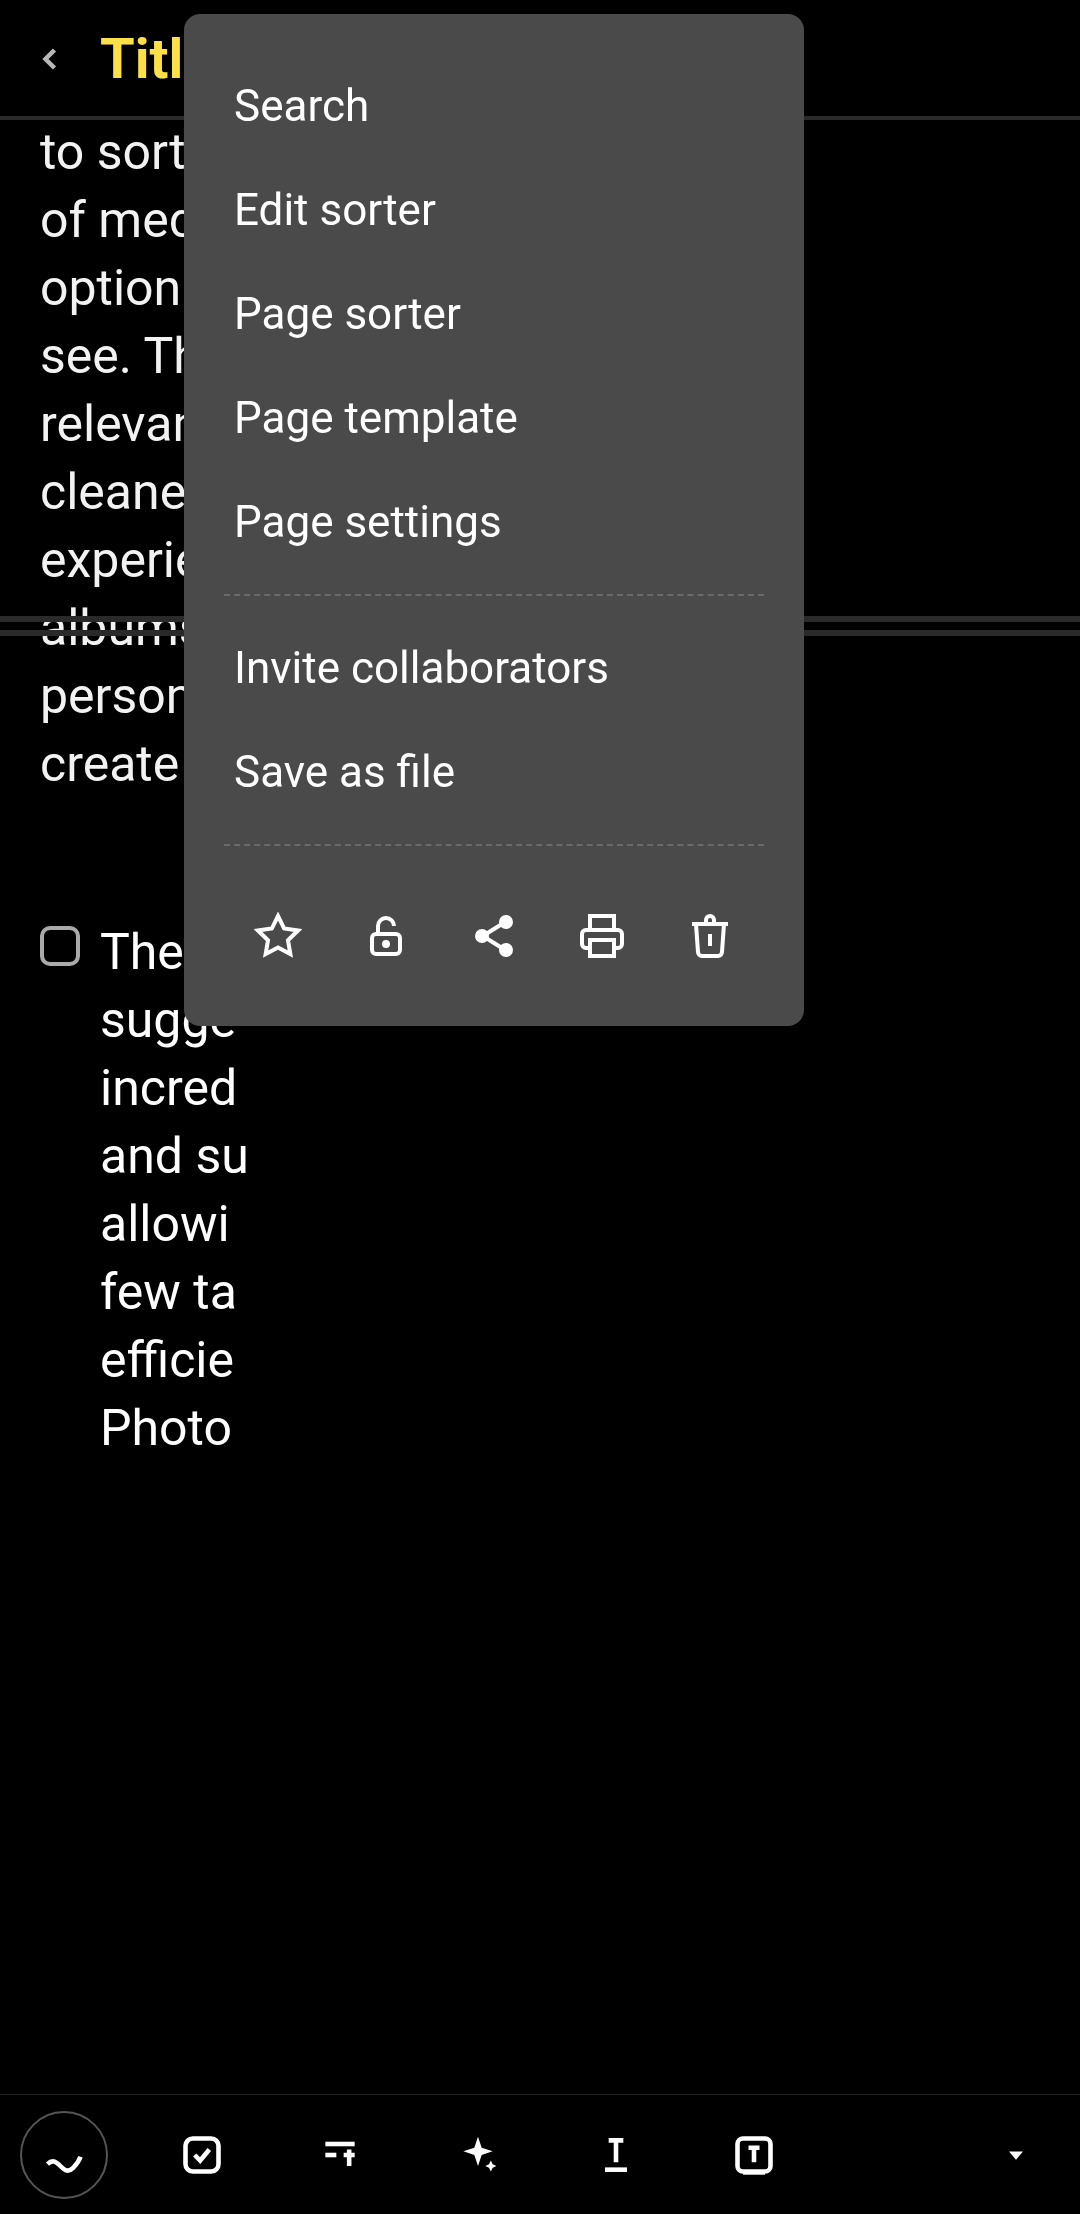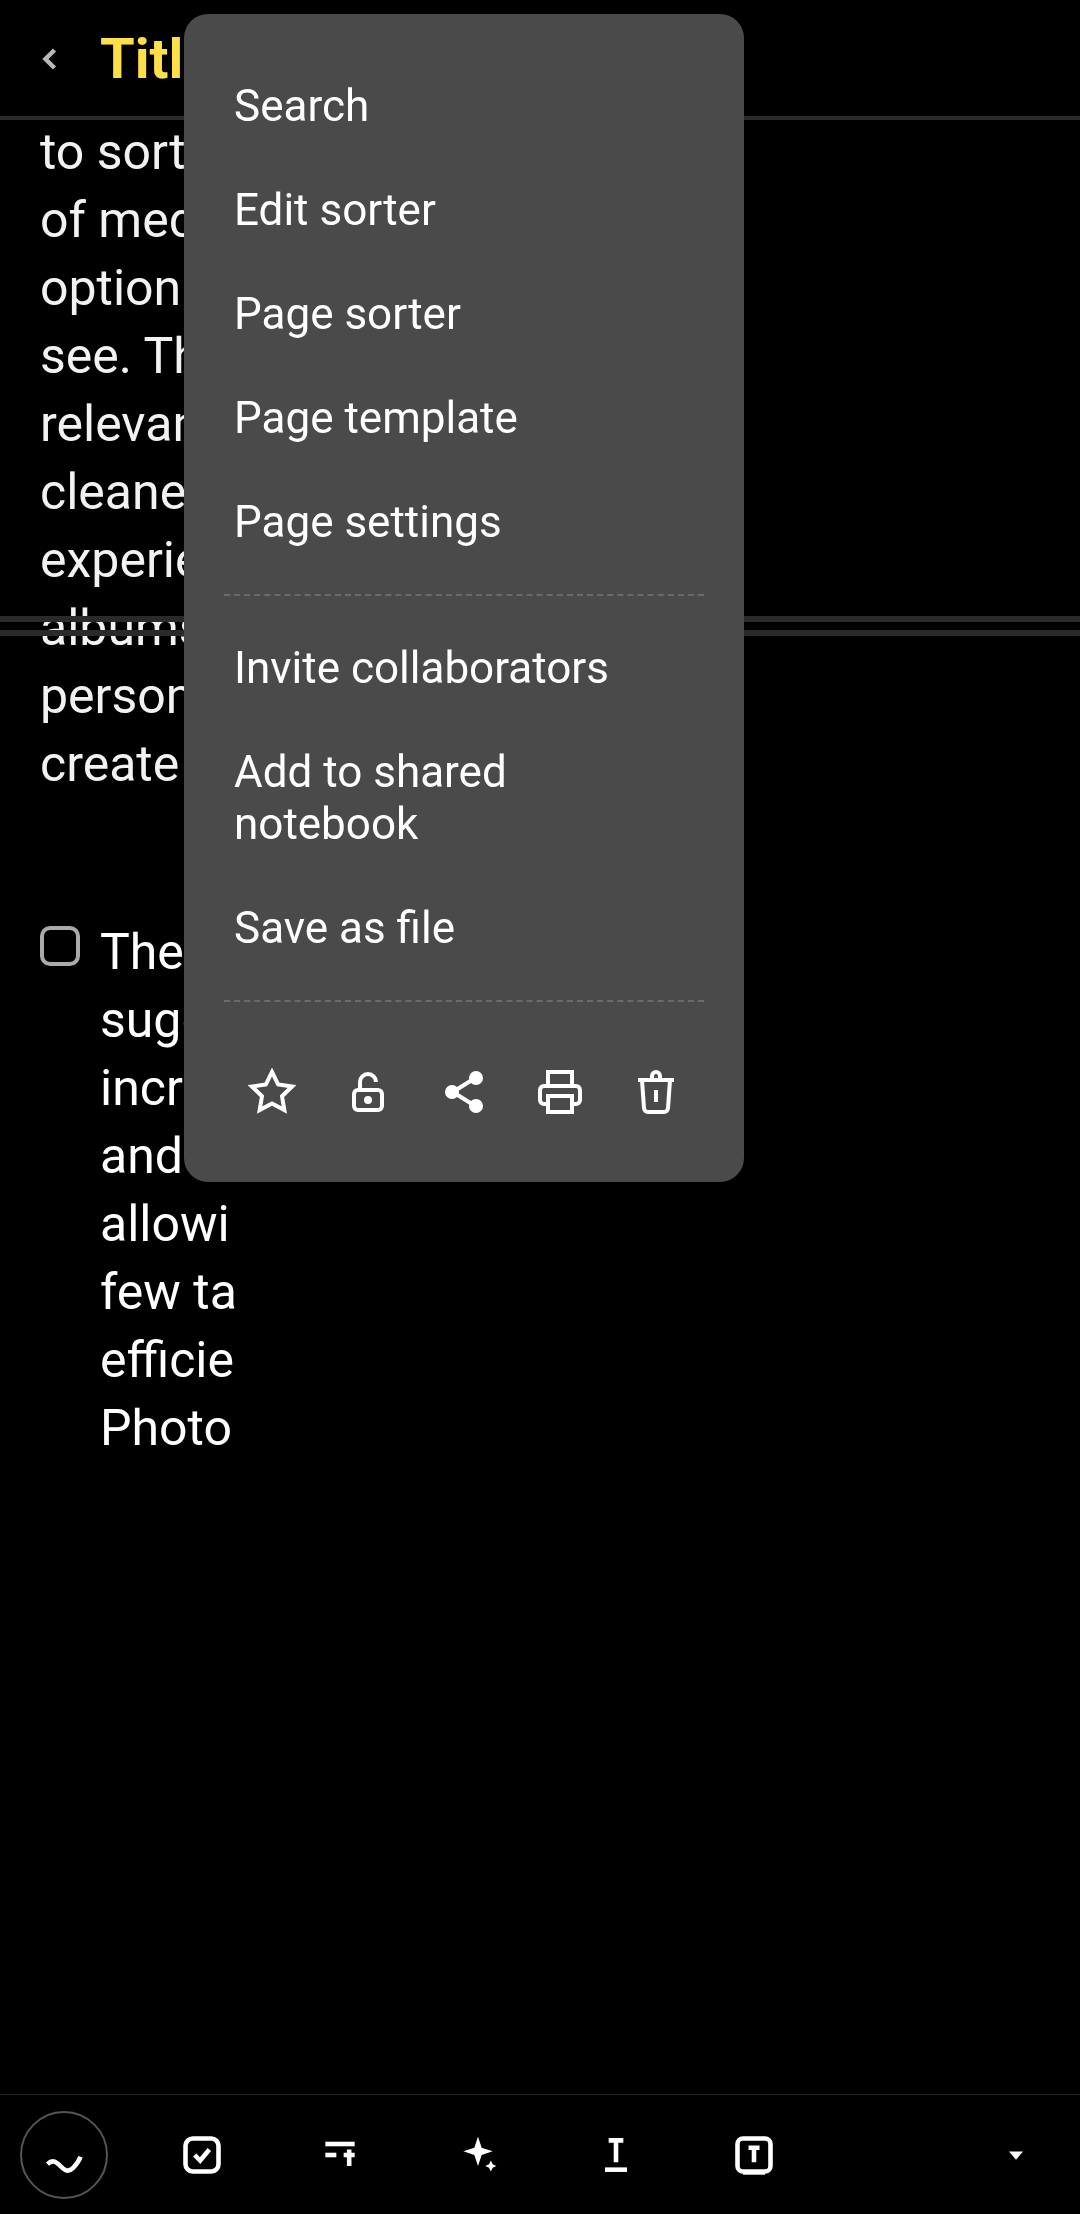--- a/index.html
+++ b/index.html
@@ -54,23 +54,23 @@
     }
     .todo-text {
       font-size: 50px;
       line-height: 1.36;
       color: #fff;
     }
     .menu-panel {
       position: absolute;
       top: 14px;
       left: 184px;
-      width: 560px;
+      width: 620px;
       background: #4a4a4a;
-      border-radius: 24px;
+      border-radius: 16px;
       padding: 40px 0;
       z-index: 10;
     }
     .menu-item {
       display: flex;
       align-items: center;
       justify-content: space-between;
       padding: 26px 50px;
       font-size: 44px;
       color: #fff;
@@ -185,23 +185,20 @@
   <div class="menu-item">
     <span>Page settings</span>
   </div>
 
   <hr class="menu-divider">
 
   <div class="menu-item">
     <span>Invite collaborators</span>
   </div>
   <div class="menu-item">
-    <span>Add to shared notebook</span>
-  </div>
-  <div class="menu-item">
     <span>Save as file</span>
   </div>
 
   <hr class="menu-divider">
 
   <div class="menu-icons">
     <div class="menu-icon-btn">
       <svg width="48" height="48" viewBox="0 0 24 24" fill="none" stroke="#fff" stroke-width="2">
         <polygon points="12 2 15.09 8.26 22 9.27 17 14.14 18.18 21.02 12 17.77 5.82 21.02 7 14.14 2 9.27 8.91 8.26 12 2"></polygon>
       </svg>

